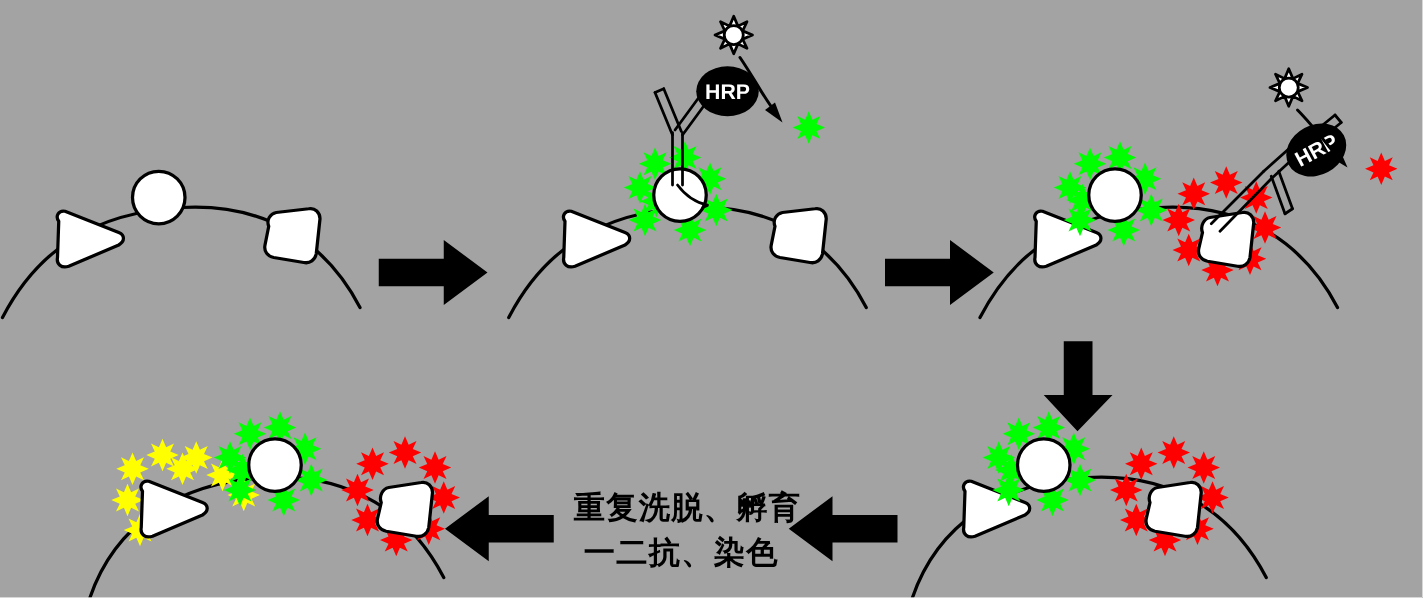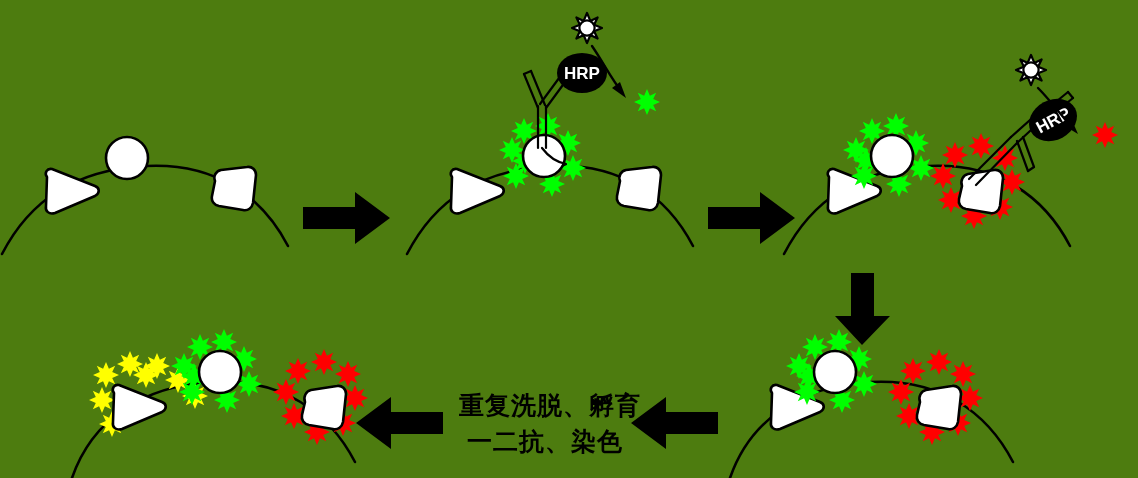--- a/index.html
+++ b/index.html
@@ -8,21 +8,21 @@
     padding: 0;
     background: #ffffff;
   }
   body {
     font-family: "Liberation Sans", "DejaVu Sans", sans-serif;
   }
   #stage {
     position: relative;
     width: 1138px;
     height: 478px;
-    background: #4d7c0f;
+    background: #a3a3a3;
     overflow: hidden;
   }
   #canvas {
     position: absolute;
     left: 0;
     top: 0;
     width: 1138px;
     height: 478px;
   }
   .cn-text {

